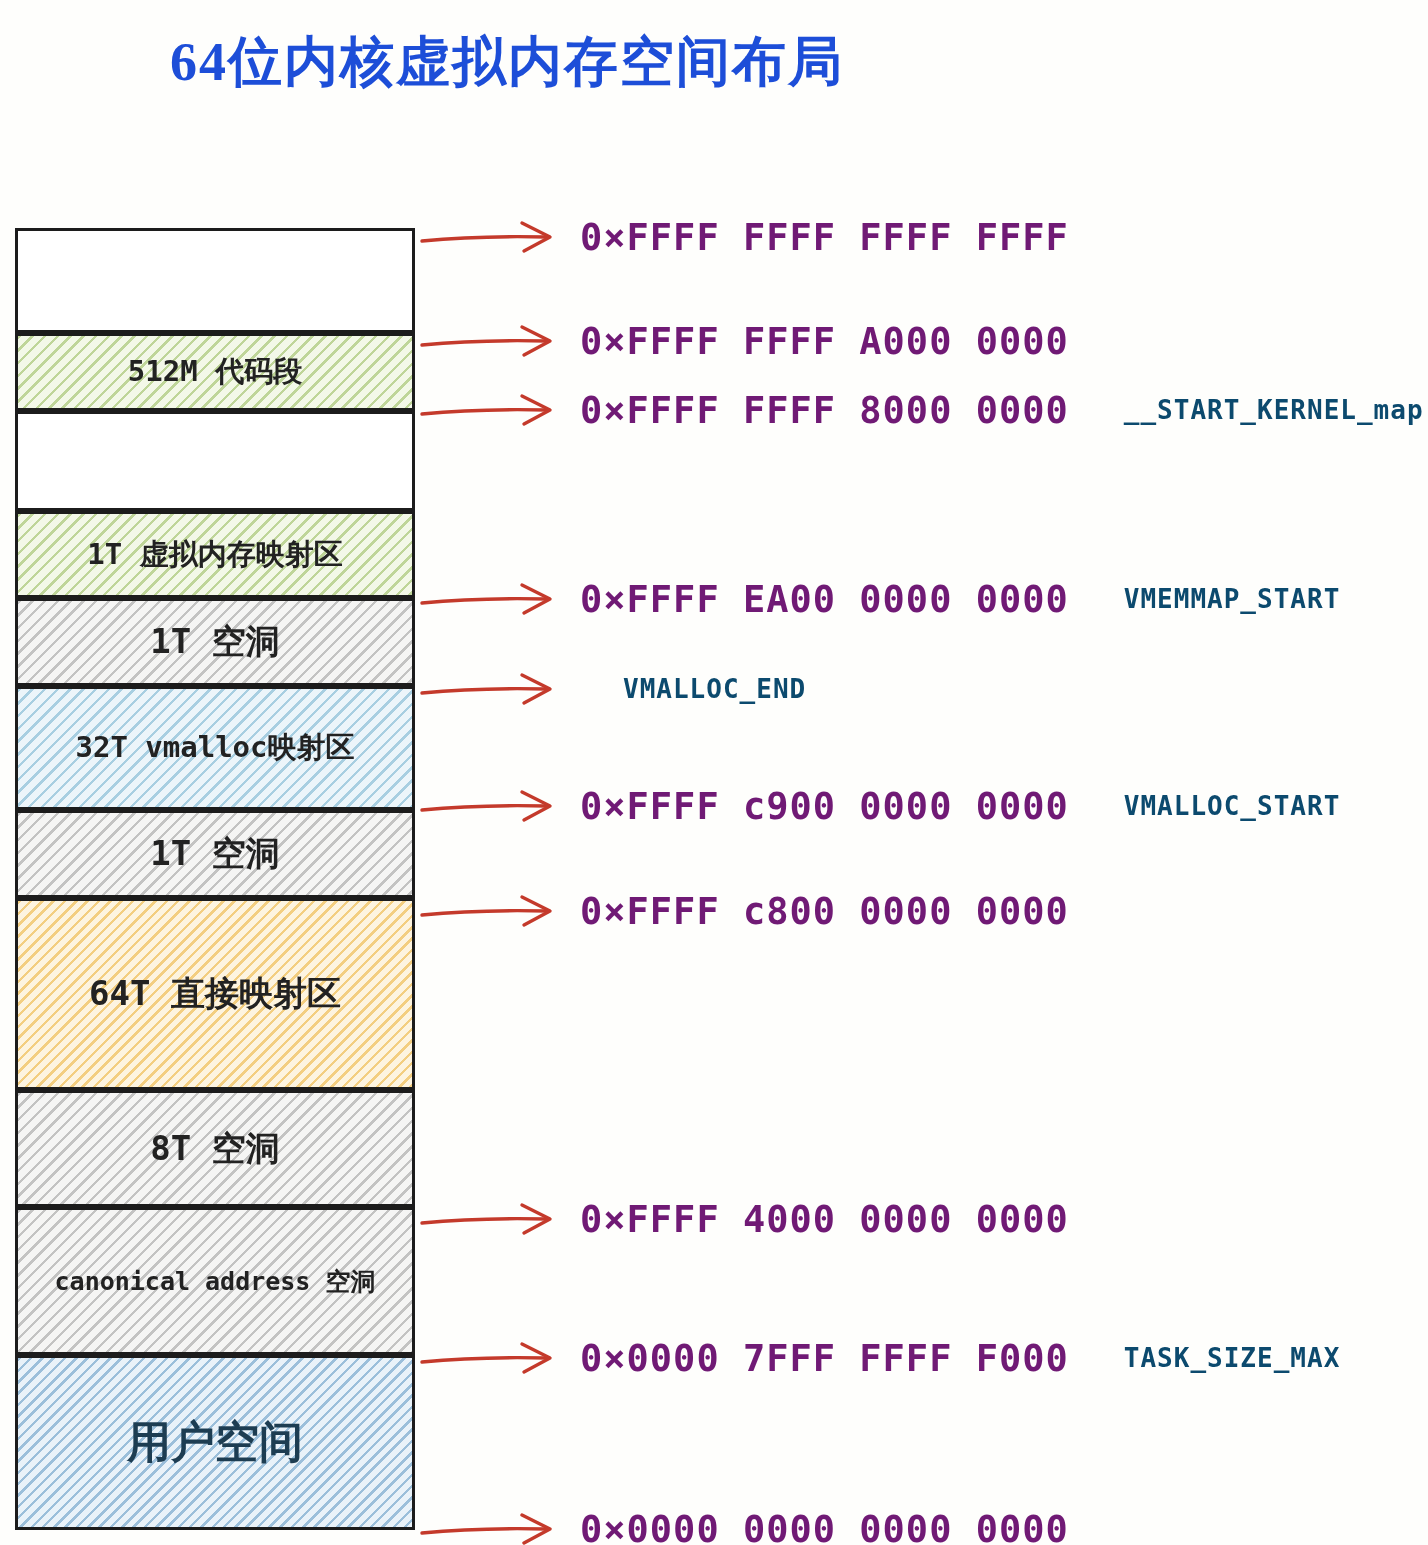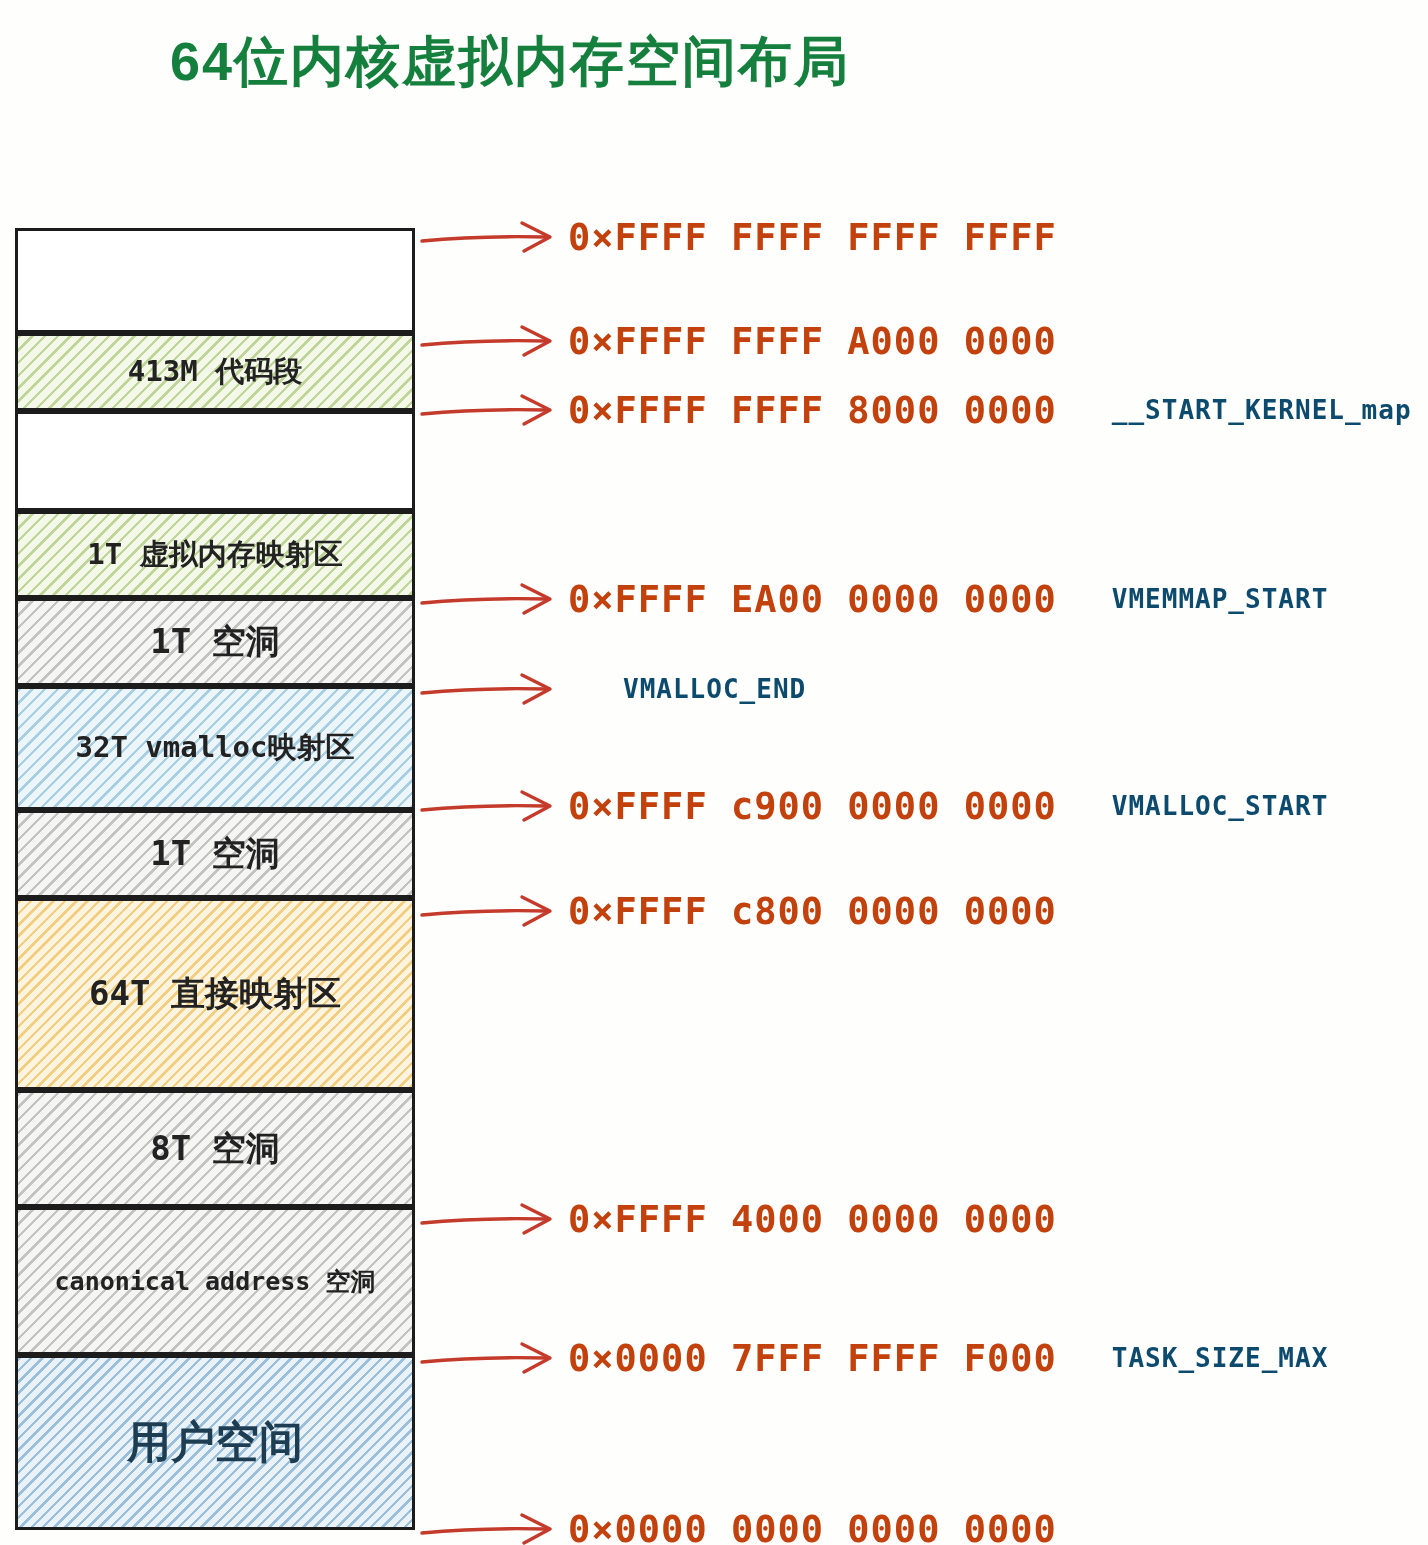--- a/index.html
+++ b/index.html
@@ -5,22 +5,22 @@
   html,body{margin:0;padding:0;background:#ffffff;}
   .canvas{
     position:relative;
     width:1428px;height:1545px;
     background:#fefefc;
     font-family:"DejaVu Sans", sans-serif;
     overflow:hidden;
   }
   .title{
     position:absolute;left:170px;top:26px;margin:0;
-    font-size:54px;font-weight:bold;color:#15803d;
-    font-family:Liberation Sans, sans-serif;
+    font-size:54px;font-weight:bold;color:#1d4ed8;
+    font-family:Liberation Serif, serif;
     letter-spacing:2px;
   }
   
   .memory-column{
     position:absolute;left:15px;top:228px;width:400px;height:1302px;
   }
   .region{
     position:absolute;left:0;width:100%;
     box-sizing:border-box;
     border:3px solid #1c1c1c;
@@ -54,22 +54,23 @@
   .addr-row{
     position:absolute;left:418px;height:50px;
     display:flex;align-items:center;white-space:nowrap;
   }
   .arrow{flex:0 0 auto;display:block;}
   .arrow path{
     stroke:#c43a2b;stroke-width:3.4;fill:none;
     stroke-linecap:round;stroke-linejoin:round;
   }
   .addr{
+    margin-left:12px;
     font-family:"DejaVu Sans Mono", monospace;
-    font-size:37px;font-weight:bold;color:#c2410c;
+    font-size:37px;font-weight:bold;color:#701a75;
     letter-spacing:1px;
   }
   .alabel{
     margin-left:55px;
     font-family:"DejaVu Sans Mono", monospace;
     font-size:26px;font-weight:bold;color:#0c4a6e;
     letter-spacing:1px;
   }
 </style>
 </head>
@@ -77,21 +78,21 @@
 
 <div class="canvas">
 
   <h1 class="title">64位内核虚拟内存空间布局</h1>
 
   <div class="memory-column">
 
     <div class="region" style="top:0;height:105px"></div>
 
     <div class="region hatch-green" style="top:105px;height:78px">
-      <span class="rlabel label-md">413M 代码段</span>
+      <span class="rlabel label-md">512M 代码段</span>
     </div>
 
     <div class="region" style="top:183px;height:100px"></div>
 
     <div class="region hatch-green" style="top:283px;height:87px">
       <span class="rlabel label-md">1T 虚拟内存映射区</span>
     </div>
 
     <div class="region hatch-gray" style="top:370px;height:88px">
       <span class="rlabel label-lg">1T 空洞</span>

